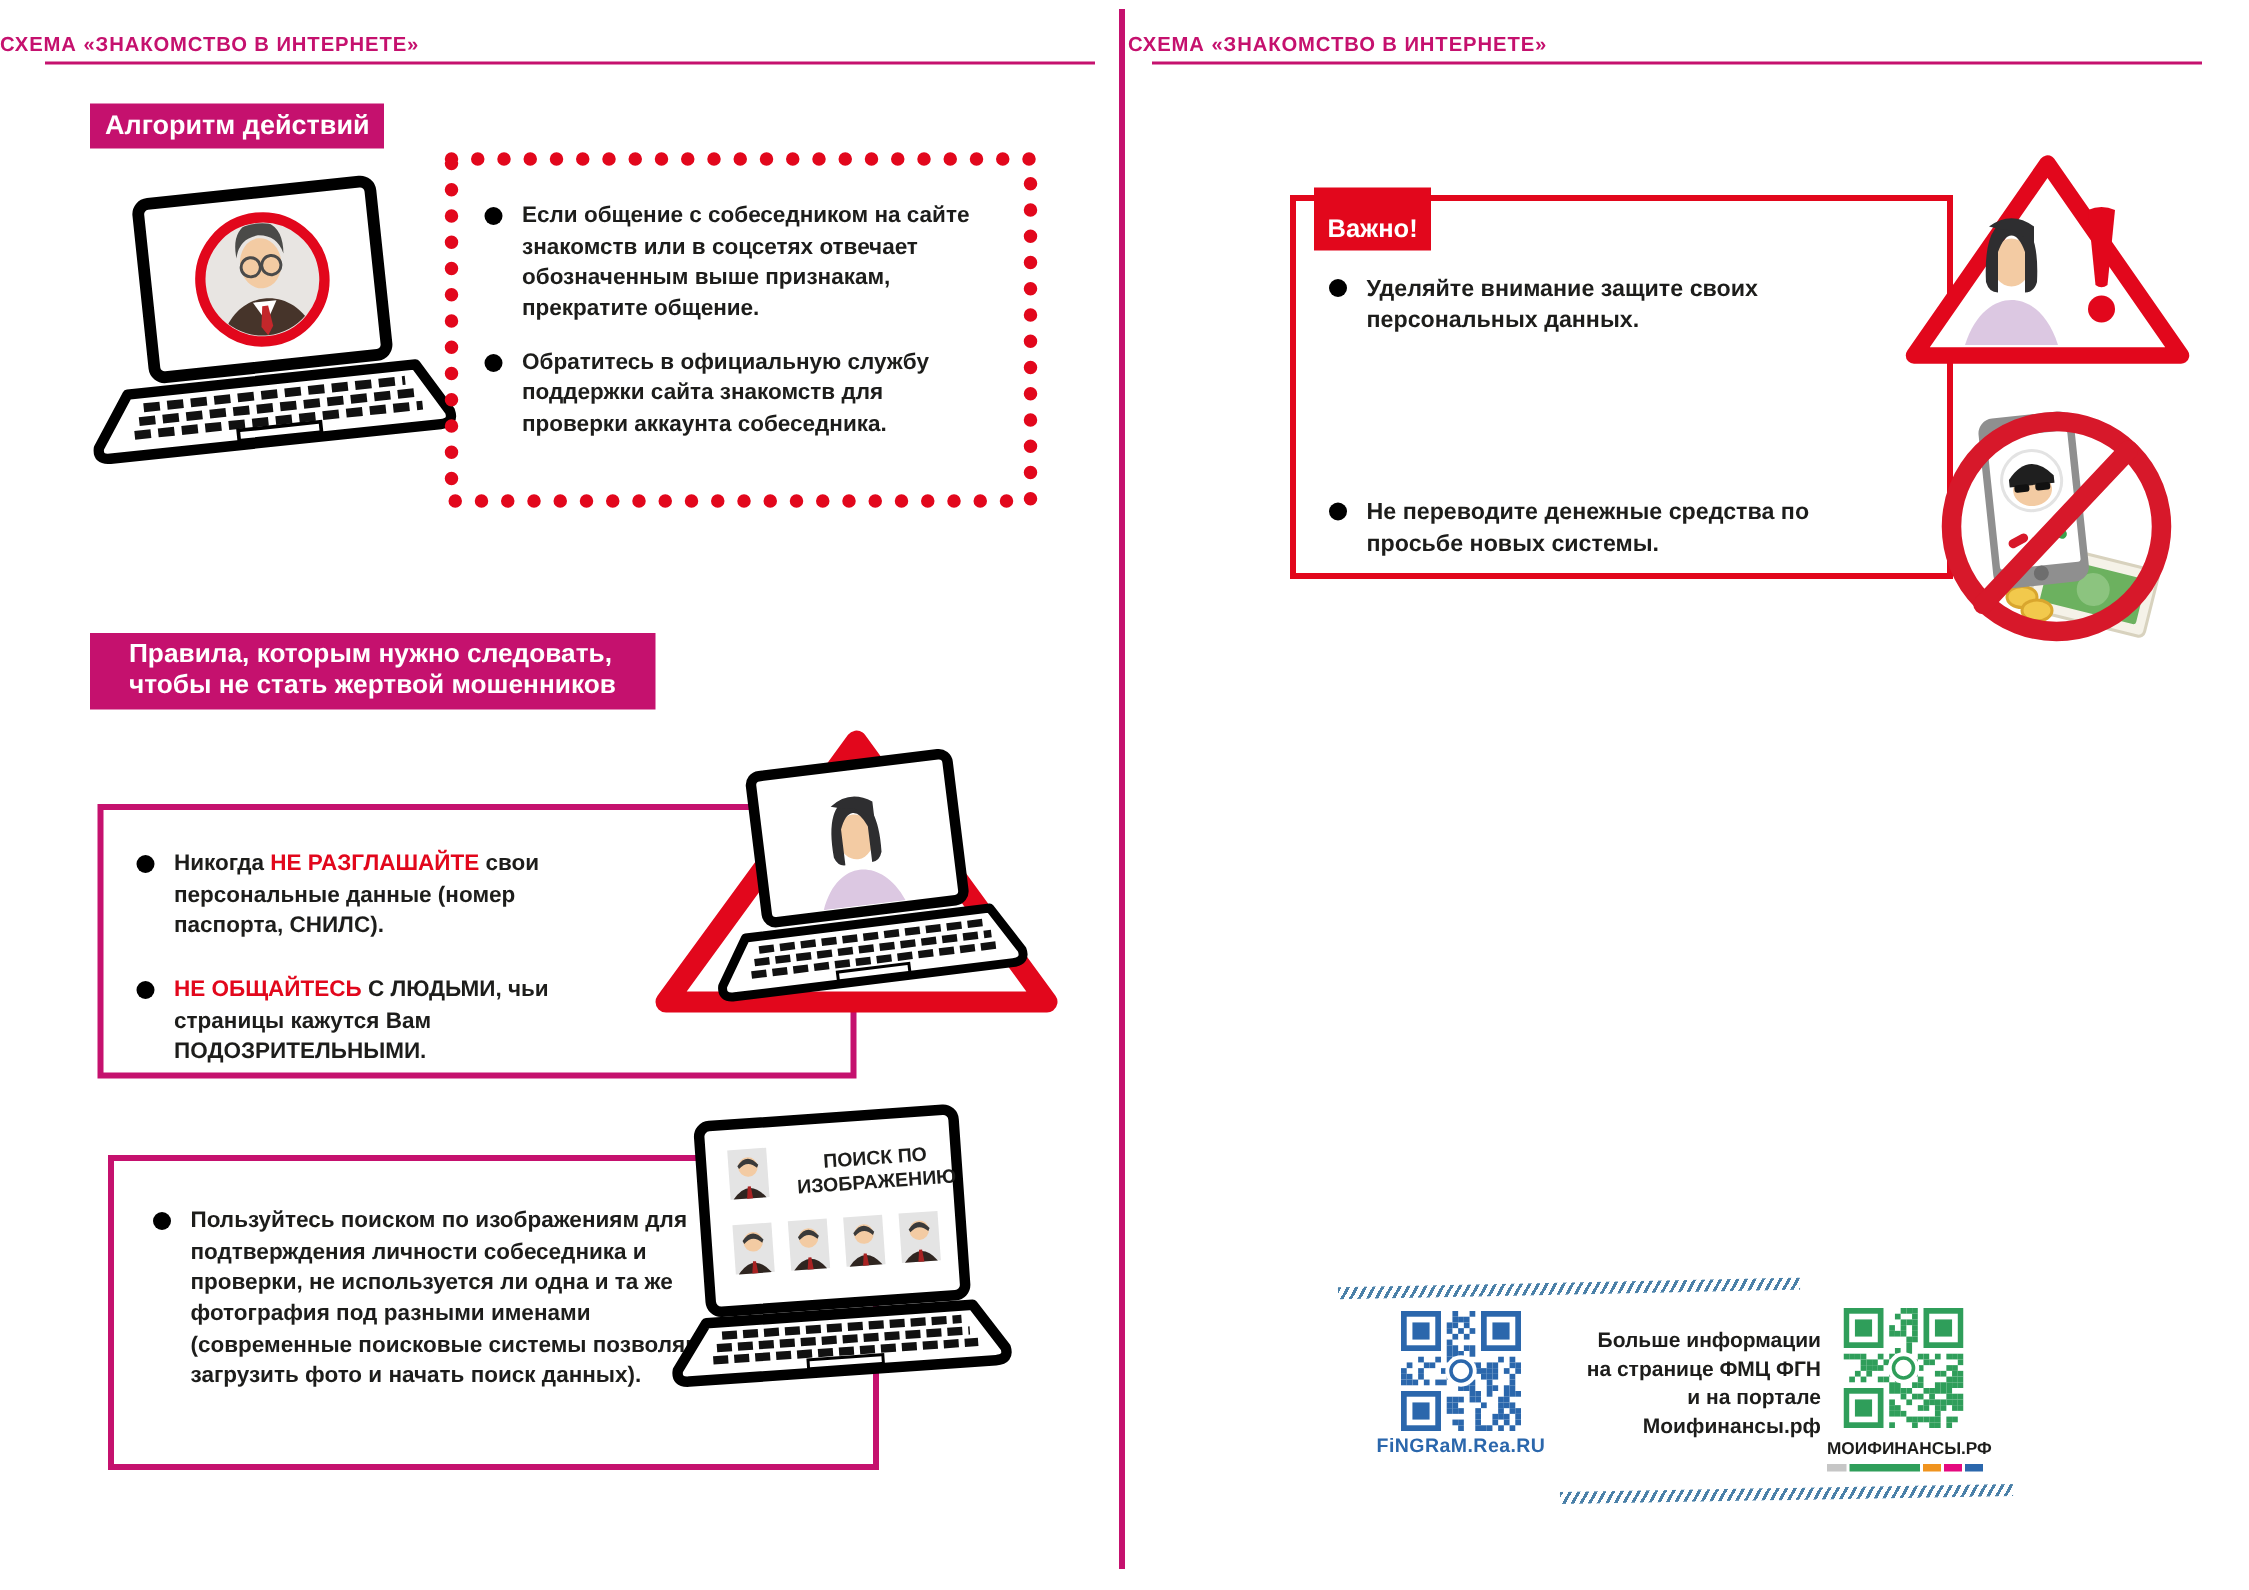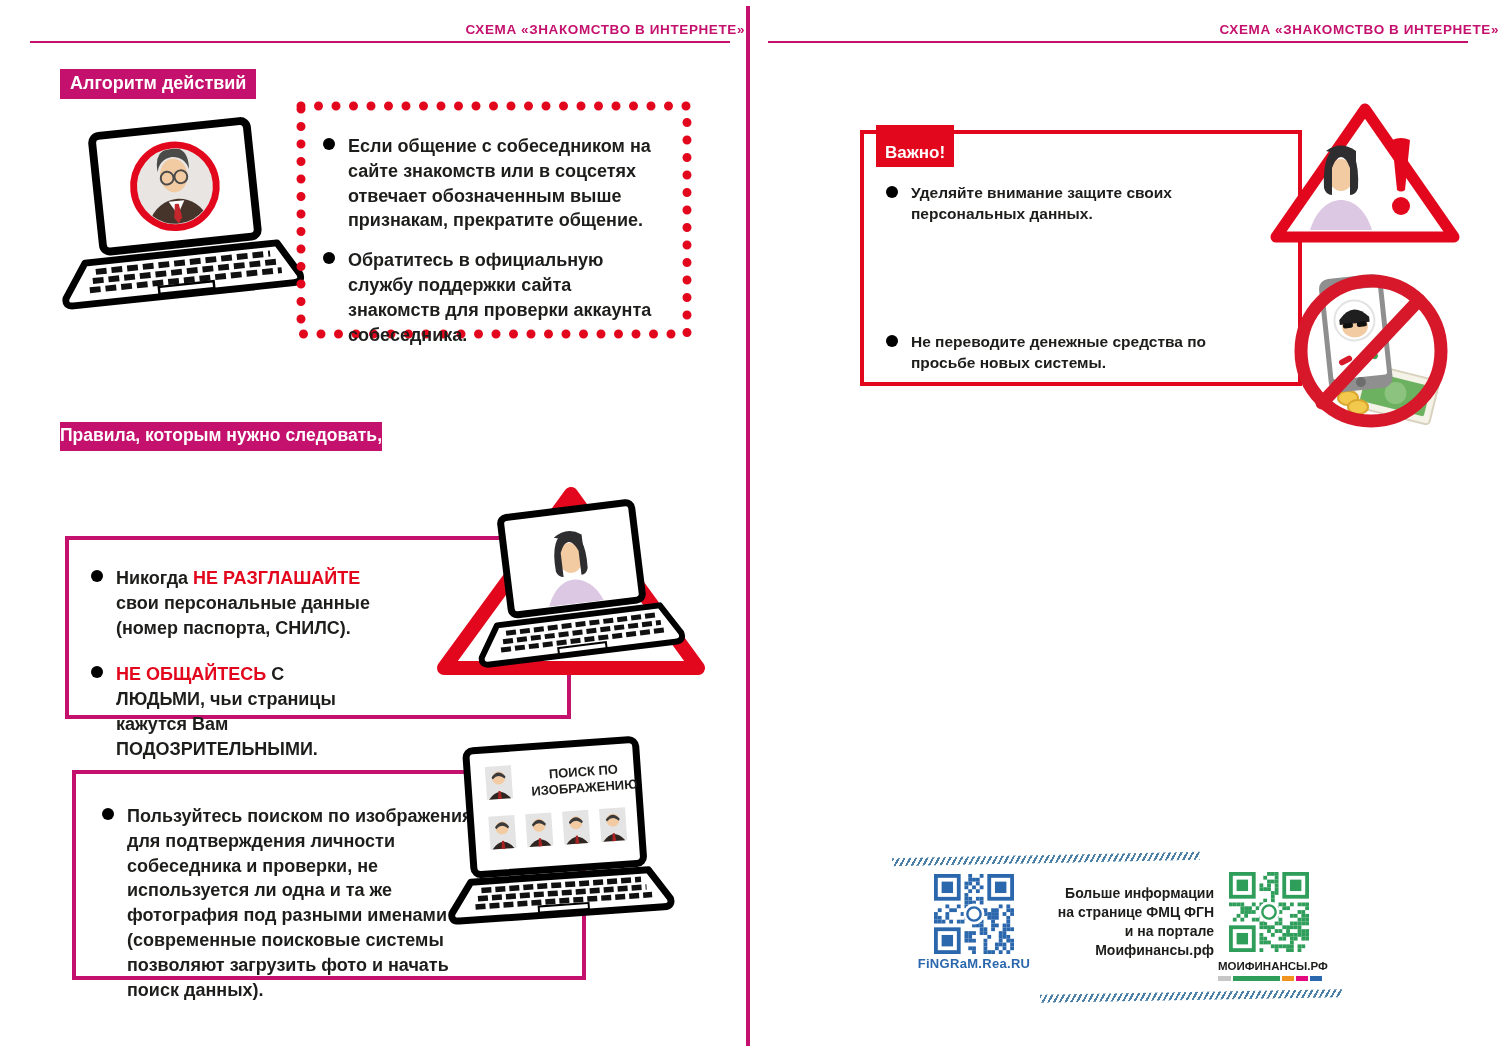--- a/index.html
+++ b/index.html
@@ -1,55 +1,55 @@
 <!DOCTYPE html>
 <html><head>
 <meta charset="utf-8">
 <style>
   * { margin:0; padding:0; box-sizing:border-box; }
   html,body { background:#ffffff; }
   body { font-family:"Liberation Sans", sans-serif; color:#1D1D1B; }
   .poster { position:relative; width:1499px; height:1060px; background:#fff; overflow:hidden; }
 
   
-  .page-header { position:absolute; top:22px; text-align:right; font-weight:700; font-size:13.5px;
+  .page-header { position:absolute; top:22px; text-align:left; font-weight:700; font-size:13.5px;
                  letter-spacing:.6px; color:#C5116E; }
   .hdr-left  { left:0;   width:745px; }
   .hdr-right { left:752px; width:747px; }
   .header-rule { position:absolute; top:41px; height:2px; background:#C5116E; }
   .rule-left  { left:30px;  width:700px; }
   .rule-right { left:768px; width:700px; }
 
   .center-divider { position:absolute; left:746px; top:6px; width:4px; height:1040px; background:#C5116E; }
 
   
   .tag { position:absolute; background:#C5116E; color:#fff; font-weight:700; display:inline-block; }
   .tag1 { left:60px; top:69px; font-size:18px; padding:4px 10px 5px; }
-  .tag2 { left:60px; top:422px; font-size:17.5px; line-height:1.22; padding:3px 0 5px; }
+  .tag2 { left:60px; top:422px; font-size:17.5px; line-height:1.22; padding:3px 26px 5px; }
   .tag-red { position:absolute; left:876px; top:125px; background:#E2071C; color:#fff;
              font-weight:700; font-size:17px; padding:18px 9px 4px; }
 
   
   .dotted-box { position:absolute; left:293px; top:98px; width:402px; height:244px; }
   .dotted-box svg.frame { position:absolute; inset:0; }
   .dotted-content { position:absolute; left:30px; top:36px; width:340px; }
 
   .rules-box { position:absolute; left:65px; top:499px; width:506px; height:183px; border:4px solid #C5116E;margin-top:37px; }
   .rules-content { position:absolute; left:22px; top:26px; width:300px; }
 
   .search-box { position:absolute; left:72px; top:770px; width:514px; height:210px; border:4px solid #C5116E; }
   .search-content { position:absolute; left:26px; top:30px; width:400px; }
 
   .important-box { position:absolute; left:860px; top:130px; width:442px; height:256px; border:4px solid #E2071C; }
 
   
   .bullet { display:flex; gap:13px; }
   .bullet + .bullet { margin-top:15px; }
   .bdot { flex:none; width:12px; height:12px; border-radius:50%; background:#000; margin-top:4px; }
-  .btxt { font-weight:700; font-size:18px; line-height:1.38; color:#1D1D1B; }
+  .btxt { font-weight:700; font-size:15px; line-height:1.38; color:#1D1D1B; }
   .red-em { color:#E2071C; }
 
   .imp-b1 { position:absolute; left:22px; top:48px; width:330px; }
   .imp-b2 { position:absolute; left:22px; top:182px; width:330px; }
 
   
   .laptop-man   { position:absolute; left:46px;  top:122px; width:256px; height:205px; }
   .tri-laptop   { position:absolute; left:424px; top:480px; width:292px; height:208px; }
   .search-laptop{ position:absolute; left:438px; top:740px; width:240px; height:198px; }
   .tri-warning  { position:absolute; left:1264px; top:98px; width:202px; height:150px; }
@@ -127,20 +127,21 @@
       </div>
       <div class="bullet">
         <span class="bdot"></span>
         <span class="btxt">Обратитесь в официальную службу поддержки сайта знакомств для проверки аккаунта собеседника.</span>
       </div>
     </div>
   </div>
 
   <div class="tag tag2">
     <div>Правила, которым нужно следовать,</div>
+    <div>чтобы не стать жертвой мошенников</div>
   </div>
 
   <div class="rules-box">
     <div class="rules-content">
       <div class="bullet">
         <span class="bdot"></span>
         <span class="btxt" style="width:262px"><span>Никогда </span><span class="red-em">НЕ РАЗГЛАШАЙТЕ</span><span> свои персональные данные (номер паспорта, СНИЛС).</span></span>
       </div>
       <div class="bullet" style="margin-top:22px">
         <span class="bdot"></span>

